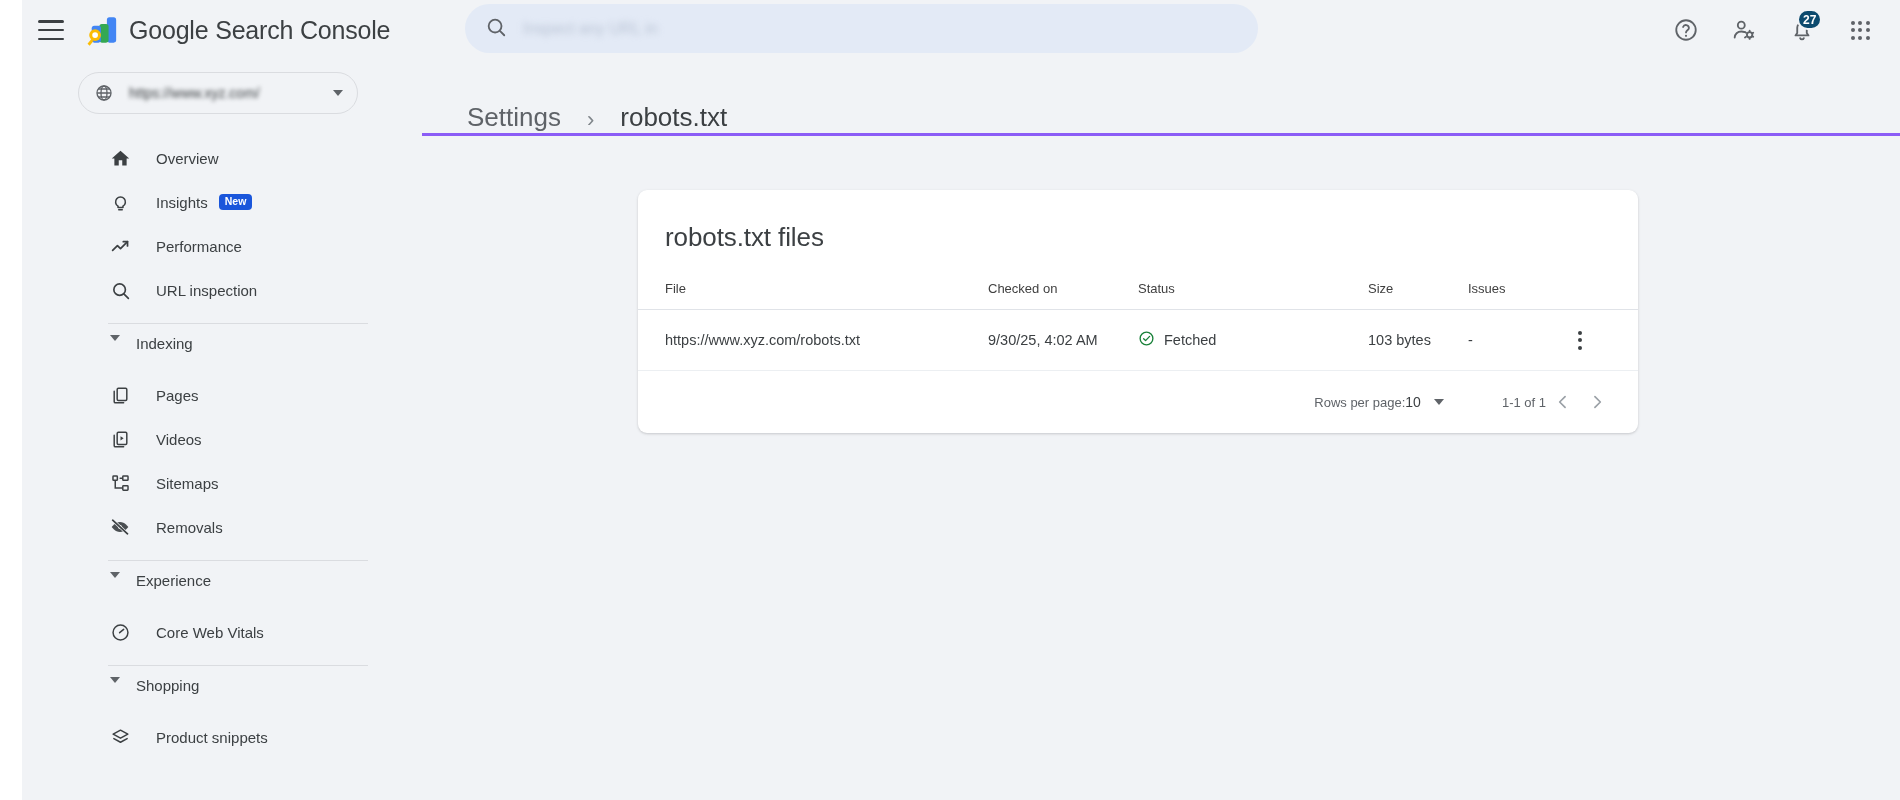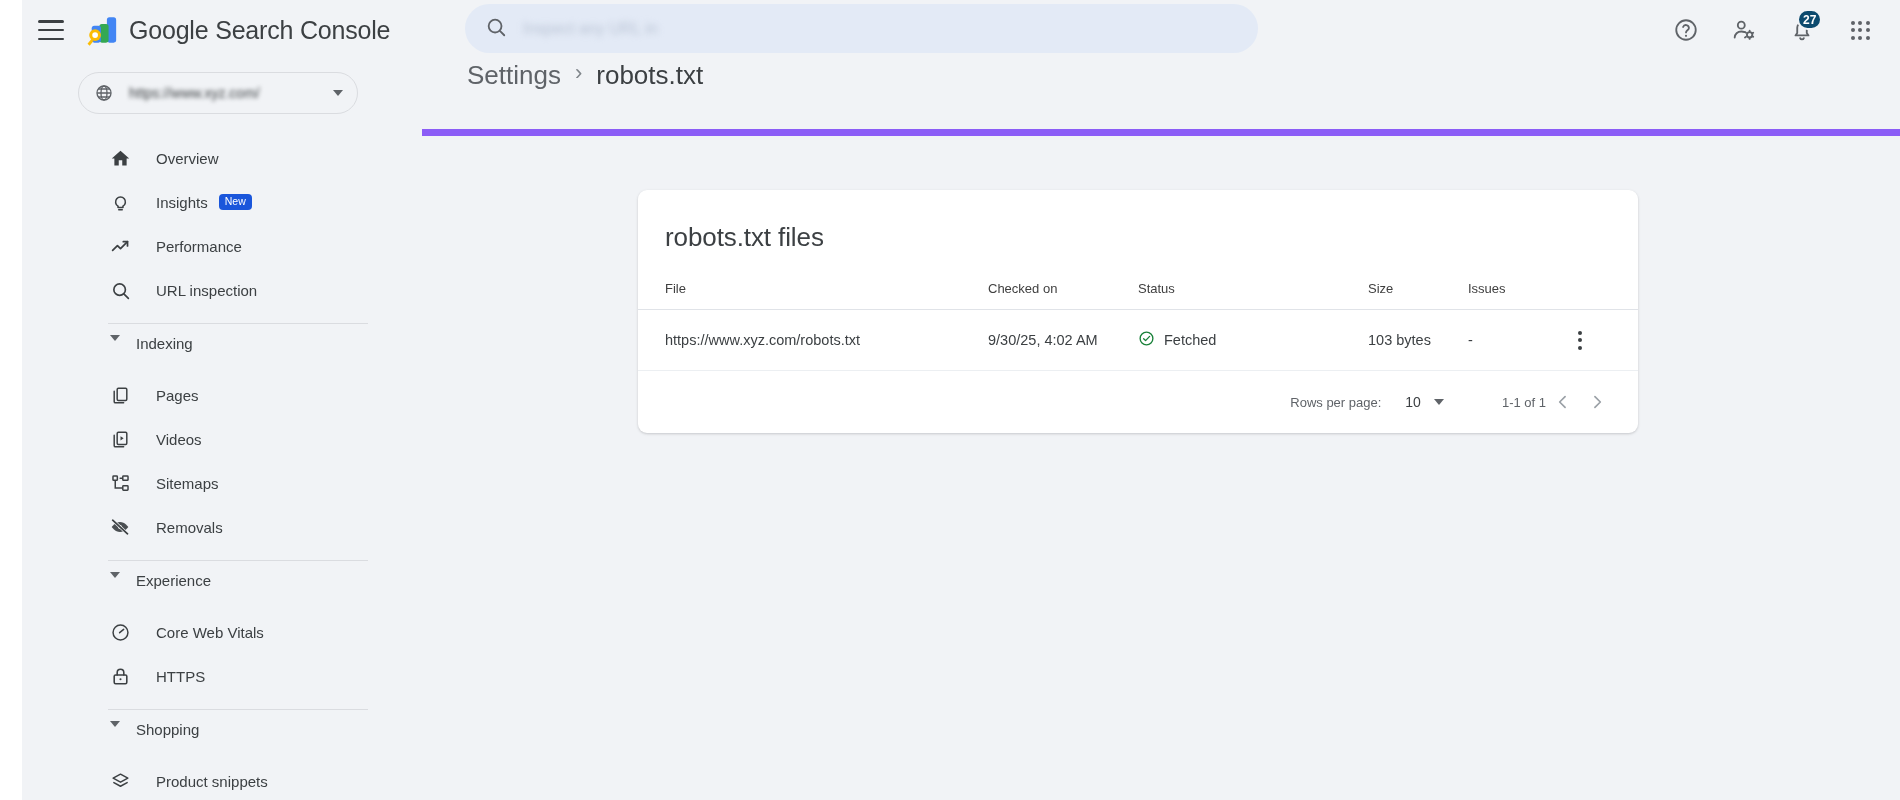--- a/index.html
+++ b/index.html
@@ -179,21 +179,21 @@
     margin-left: 24px;
     font-size: 15px;
     color: #3c4043;
     white-space: nowrap;
   }
   .new-badge {
     margin-left: 11px;
     background: #1a56db;
     color: #fff;
     font-size: 10.5px;
-    font-weight: 400;
+    font-weight: 700;
     padding: 2px 6px 3px;
     border-radius: 4px;
     line-height: 1;
   }
 
   .nav-sep {
     height: 1px;
     background: #dadce0;
     margin: 11px 0 11px 40px;
     width: 260px;
@@ -222,23 +222,24 @@
   .main {
     position: absolute;
     left: 400px; top: 60px;
     width: 1478px;
     height: 740px;
     background: #f1f3f6;
   }
 
   .breadcrumb {
     height: 76px;
-    display: flex; align-items: flex-start;
+    display: flex; align-items: flex-end;
     padding-left: 45px;
-    border-bottom: 7px solid #8b5cf6;
+    border-bottom: 3px solid #8b5cf6;
+    gap: 12px;
   }
   .crumb {
     font-size: 26px;
     color: #5f6368;
     cursor: pointer;
   }
   .crumb-sep {
     margin: 0 14px;
     font-size: 22px;
     color: #80868b;
@@ -301,21 +302,21 @@
   
   .card-footer {
     display: flex; align-items: center; justify-content: flex-end;
     height: 62px;
     padding-right: 24px;
     gap: 0;
   }
   .rows-label { font-size: 13px; color: #5f6368; }
   .rows-value {
     font-size: 14px; color: #3c4043; font-weight: 500;
-    margin-left: 24px; cursor: pointer;
+    cursor: pointer;
   }
   .rows-caret {
     width: 0; height: 0;
     border-left: 5px solid transparent;
     border-right: 5px solid transparent;
     border-top: 6px solid #5f6368;
     margin-left: 13px; cursor: pointer;
   }
   .range-label { font-size: 13px; color: #5f6368; margin-left: 58px; }
   .pg-btn {
@@ -525,30 +526,20 @@
       <div class="nav-item">
         <span class="nav-ico">
           <svg width="21" height="21" viewBox="0 0 24 24" fill="none" stroke="#3c4043" stroke-width="1.7">
             <circle cx="12" cy="12" r="8.5"></circle>
             <path d="M15.6 8.4 11 12.2" stroke-linecap="round"></path>
           </svg>
         </span>
         <span class="nav-label">Core Web Vitals</span>
       </div>
 
-      <div class="nav-item">
-        <span class="nav-ico">
-          <svg width="21" height="21" viewBox="0 0 24 24" fill="none" stroke="#3c4043" stroke-width="1.8">
-            <rect x="4.8" y="10.2" width="14.4" height="10" rx="1.6"></rect>
-            <path d="M8.2 10.2V7.6a3.8 3.8 0 0 1 7.6 0v2.6" stroke-linecap="round"></path>
-            <circle cx="12" cy="15.2" r="1.2" fill="#3c4043" stroke="none"></circle>
-          </svg>
-        </span>
-        <span class="nav-label">HTTPS</span>
-      </div>
 
       <div class="nav-sep"></div>
 
       <div class="nav-group">
         <span class="group-caret"></span>
         <span class="group-label">Shopping</span>
       </div>
 
       <div class="nav-item">
         <span class="nav-ico">

